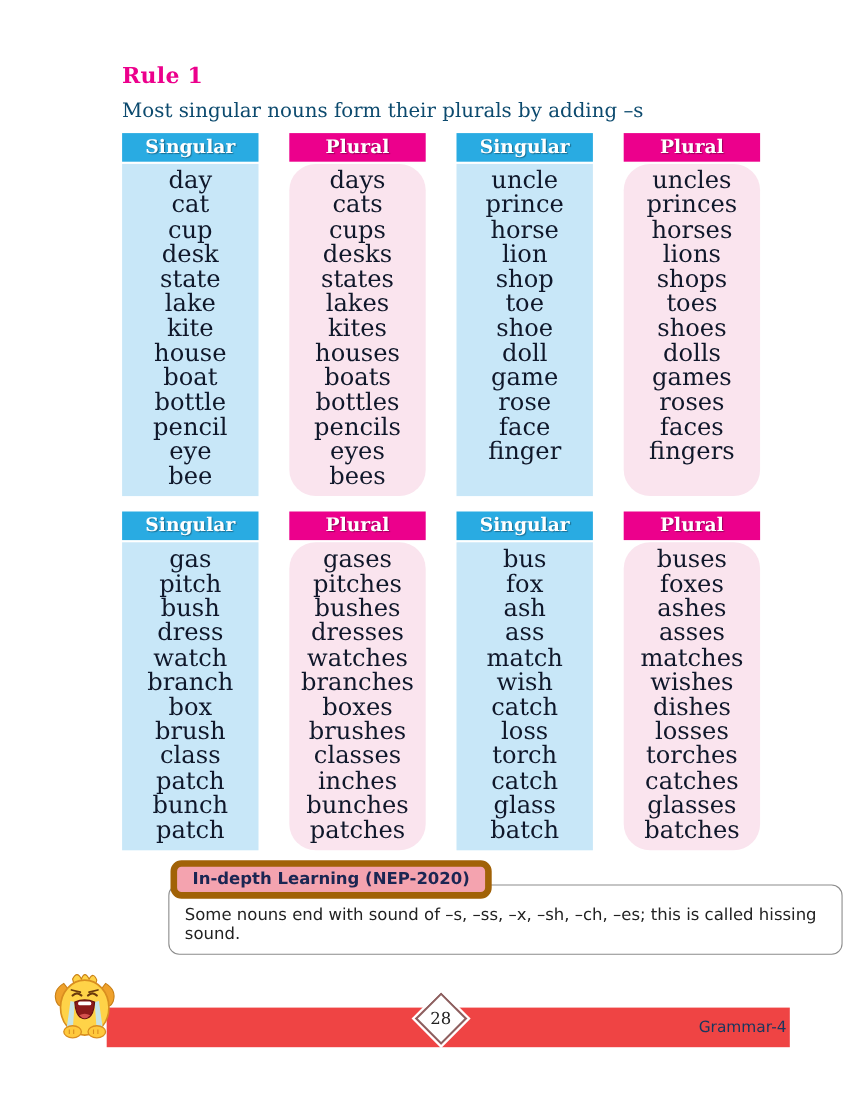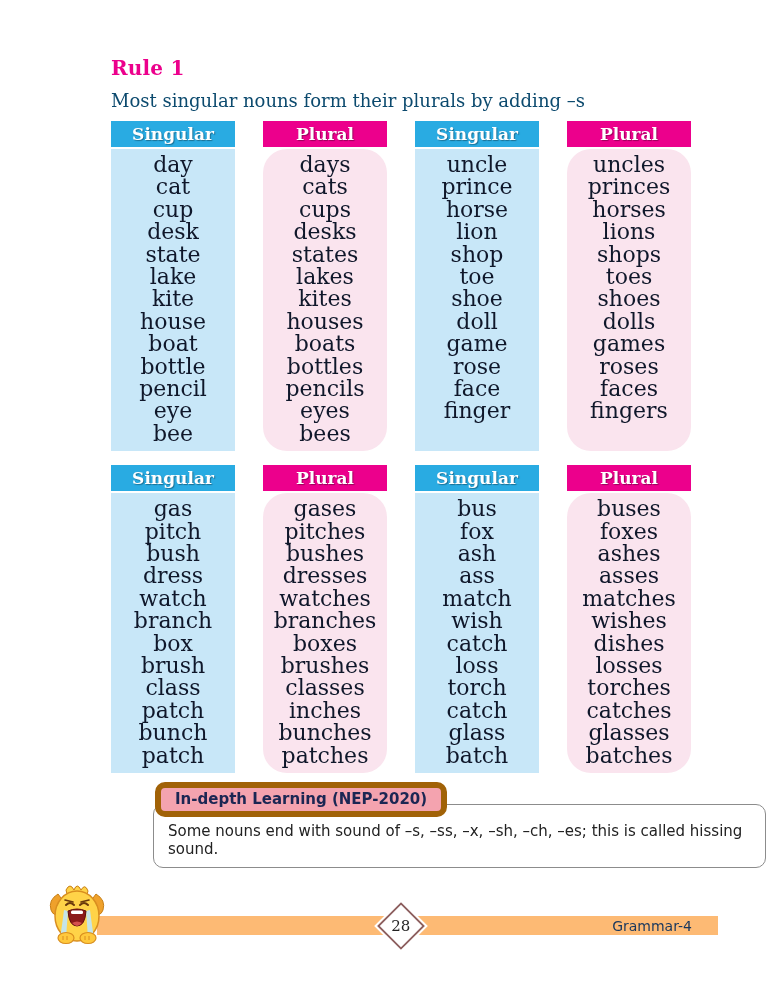--- a/index.html
+++ b/index.html
@@ -43,23 +43,23 @@
     font-family:"DejaVu Sans", sans-serif;font-weight:bold;font-size:15px;
     color:#1B2653;
   }
   .note-box{
     margin-top:-13px;background:#ffffff;border:1.5px solid #8C8C8C;
     border-radius:10px;padding:17px 14px 9px 14px;box-sizing:border-box;
     font-family:"DejaVu Sans", sans-serif;font-size:15px;color:#222222;
   }
 
   .footer-bar{
-    position:absolute;left:97px;top:916px;width:621px;height:19px;
-    background:#fdba74;display:flex;align-items:center;justify-content:flex-end;
-    padding-right:26px;box-sizing:border-box;
+    position:absolute;left:97px;top:916px;width:621px;height:36px;
+    background:#ef4444;display:flex;align-items:center;justify-content:flex-end;
+    padding-right:3px;box-sizing:border-box;
   }
   .book-label{font-family:"DejaVu Sans", sans-serif;font-size:14px;color:#17375E;}
   .diamond{
     position:absolute;left:384px;top:909px;width:30px;height:30px;z-index:2;
     background:#ffffff;border:2px solid #8D5F5F;outline:2px solid #ffffff;
     transform:rotate(45deg);display:flex;align-items:center;justify-content:center;
   }
   .diamond .num{
     transform:rotate(-45deg);font-family:"DejaVu Serif", serif;
     font-size:15px;color:#222222;

